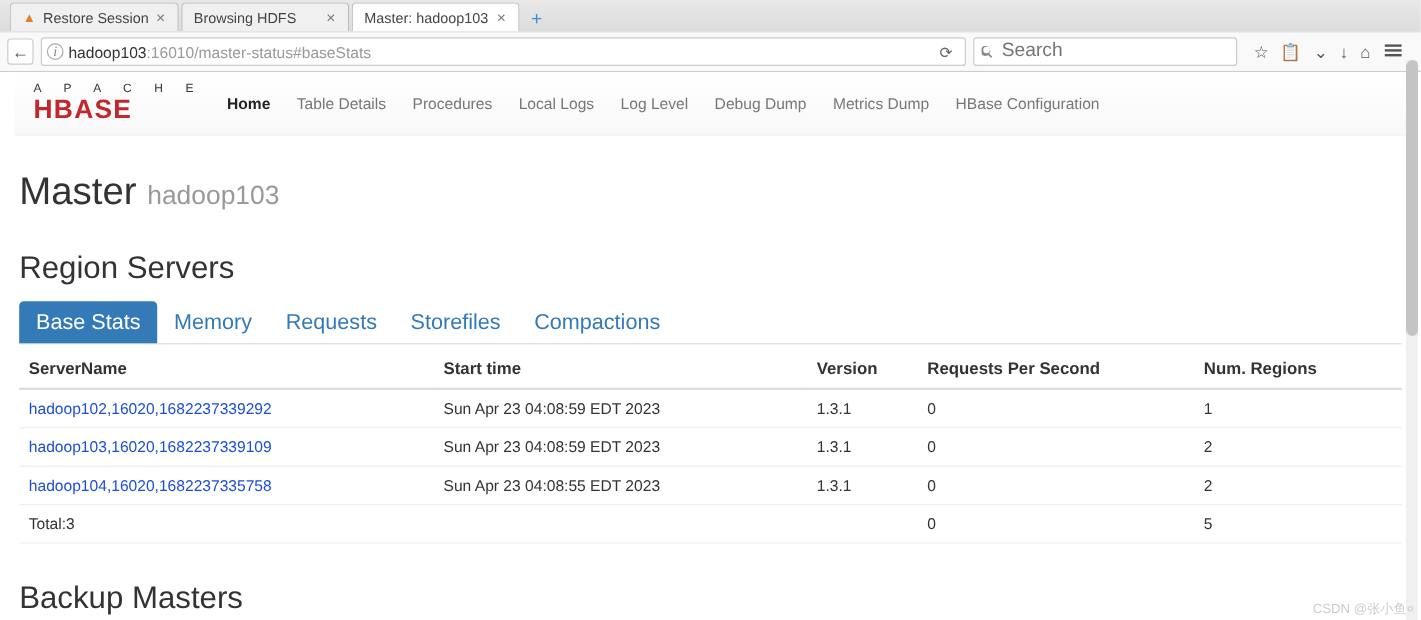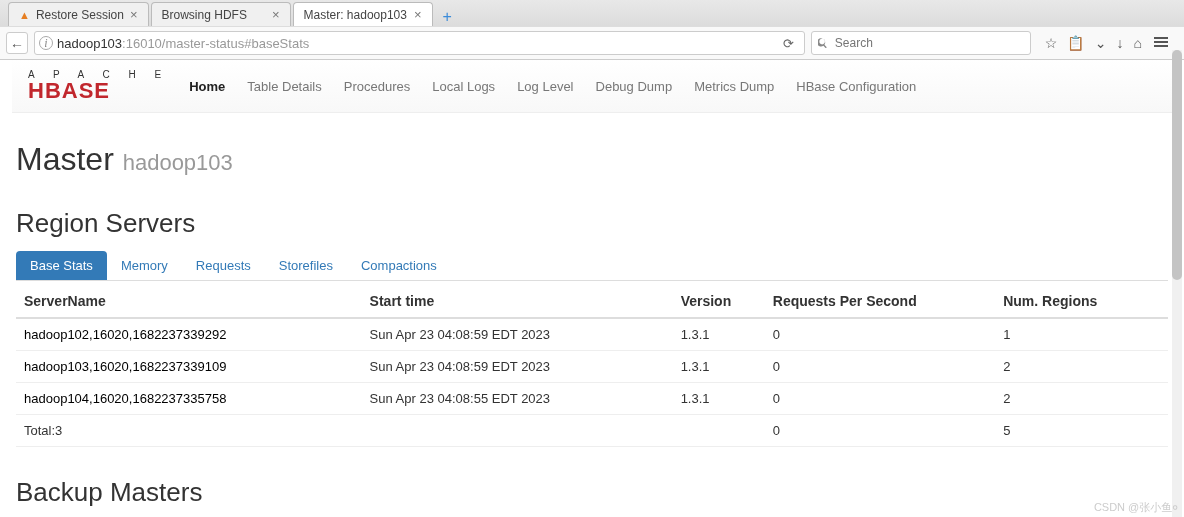--- a/index.html
+++ b/index.html
@@ -16,21 +16,21 @@
 
 .nav-bar { display: flex; align-items: center; gap: 6px; padding: 4px 6px; background: #f9f9f9; border-top: 1px solid #ddd; }
 .nav-btn { width: 22px; height: 22px; display:flex; align-items:center; justify-content:center; color:#555; border:1px solid #ccc; border-radius:3px; background:#fff; cursor:pointer; font-size:14px; }
 .url-group { flex:1; display:flex; align-items:center; border:1px solid #ccc; border-radius:3px; background:#fff; height:24px; padding:0 4px; }
 .url-group .info { color:#888; margin-right:4px; font-size:12px; border:1px solid #aaa; border-radius:50%; width:14px; height:14px; display:flex; align-items:center; justify-content:center; font-style:italic; font-family:serif; }
 .url-text { flex:1; font-size:13px; color:#999; border:none; outline:none; }
 .url-text .host { color:#333; }
 .refresh { color:#666; padding:0 6px; cursor:pointer; }
 .search-box { display:flex; align-items:center; border:1px solid #ccc; border-radius:3px; background:#fff; height:24px; padding:0 6px; width:220px; gap:6px; }
 .search-box svg { width:12px; height:12px; fill:#888; }
-.search-box input { border:none; outline:none; font-size:12px; width:100%; color:#555; }
+.search-box input { border:none; outline:none; font-size:16px; width:100%; color:#555; }
 .tool-icons { display:flex; gap:10px; padding:0 8px; color:#555; }
 .tool-icons span { cursor:pointer; font-size:14px; }
 .ham { display:flex; flex-direction:column; gap:2px; cursor:pointer; padding:2px; }
 .ham div { width:14px; height:2px; background:#555; }
 
 
 .page { max-width: 1160px; margin:0 auto; padding:0 0 20px; }
 .navbar { display:flex; align-items:center; gap:20px; padding:10px 16px; border-bottom:1px solid #eee; background: linear-gradient(#fff,#f8f8f8); }
 .logo { display:flex; flex-direction:column; line-height:1; }
 .logo .apache { font-size:10px; letter-spacing:8px; color:#333; font-weight:400; }
@@ -39,27 +39,27 @@
 .nav-links a { color:#777; text-decoration:none; cursor:pointer; }
 .nav-links a.active { color:#222; font-weight:700; }
 
 .content { padding: 10px 4px; }
 h1 { font-size:32px; font-weight:400; margin:18px 0 30px; color:#333; }
 h1 small { font-size:22px; color:#999; font-weight:400; }
 h2 { font-size:26px; font-weight:400; margin:30px 0 12px; color:#333; }
 
 .nav-tabs { display:flex; border-bottom:1px solid #ddd; margin-bottom:0; }
 .nav-tabs li { list-style:none; }
-.nav-tabs a { display:block; padding:7px 14px; font-size:13px; color:#337ab7; text-decoration:none; cursor:pointer; border-radius:4px 4px 0 0; }
+.nav-tabs a { display:block; padding:7px 14px; font-size:18px; color:#337ab7; text-decoration:none; cursor:pointer; border-radius:4px 4px 0 0; }
 .nav-tabs a.active { background:#337ab7; color:#fff; }
 
 table { width:100%; border-collapse:collapse; margin-top:4px; }
 th { text-align:left; font-weight:700; padding:8px 8px; border-bottom:2px solid #ddd; font-size:14px; color:#333; }
 td { padding:8px 8px; border-bottom:1px solid #eee; font-size:13px; color:#333; }
-td a { color:#000000; text-decoration:none; cursor:pointer; }
+td a { color:#1d4ed8; text-decoration:none; cursor:pointer; }
 
 .watermark { position:fixed; right:6px; bottom:2px; font-size:11px; color:#ccc; }
 .scrollbar-track { position:fixed; right:2px; top:50px; bottom:0; width:10px; background:#f0f0f0; }
 .scrollbar-thumb { position:absolute; top:0; width:10px; height:230px; background:#c4c4c4; border-radius:5px; }
 </style>
 </head>
 <body>
 
 <div class="browser-chrome">
   <div class="tab-strip">

